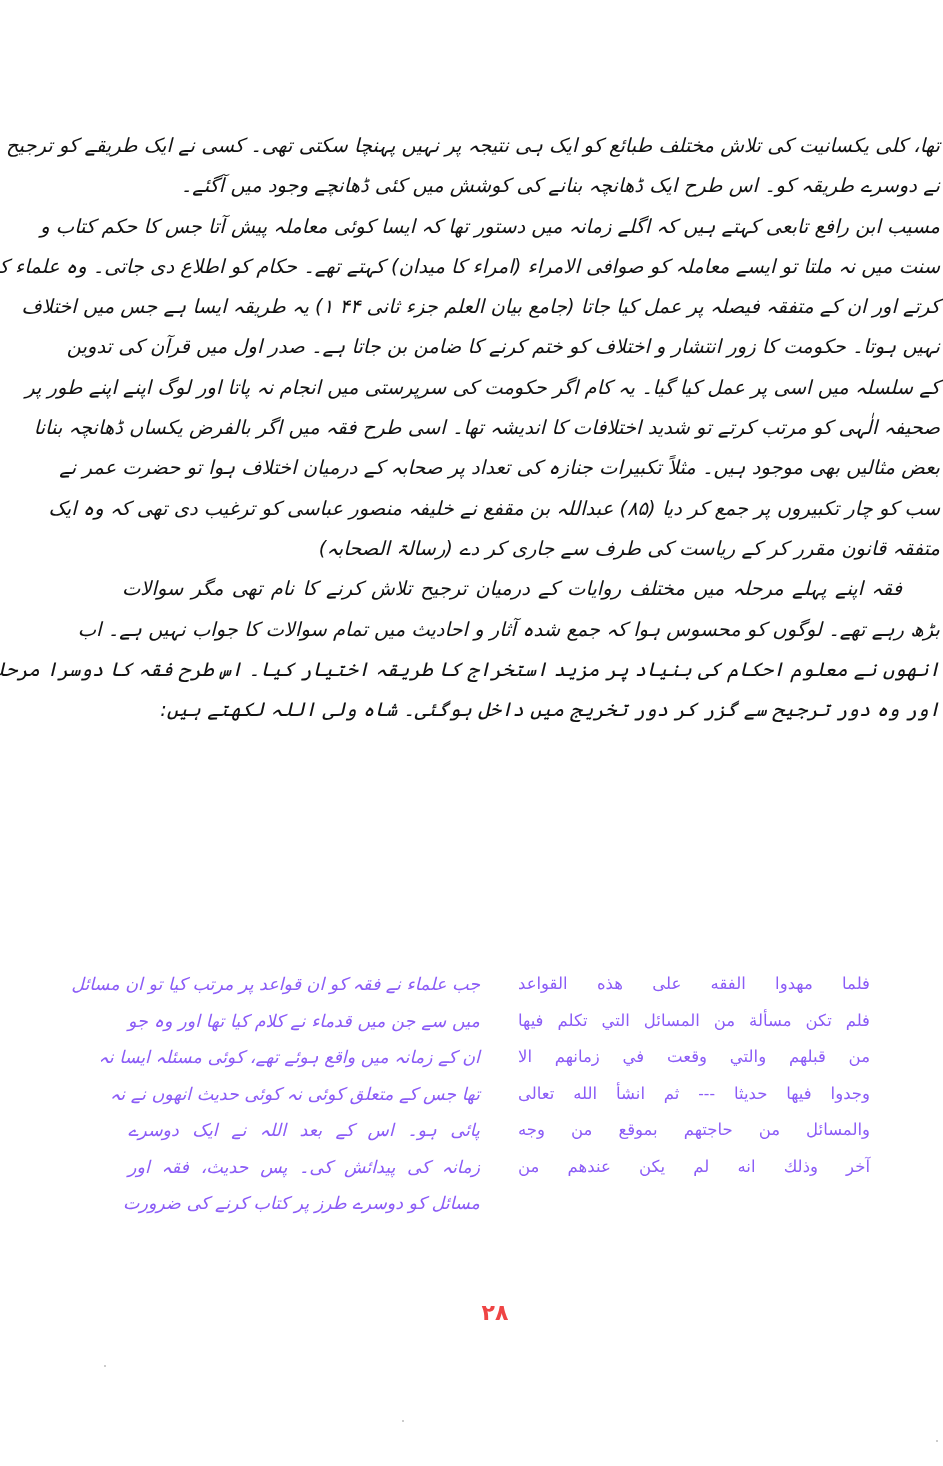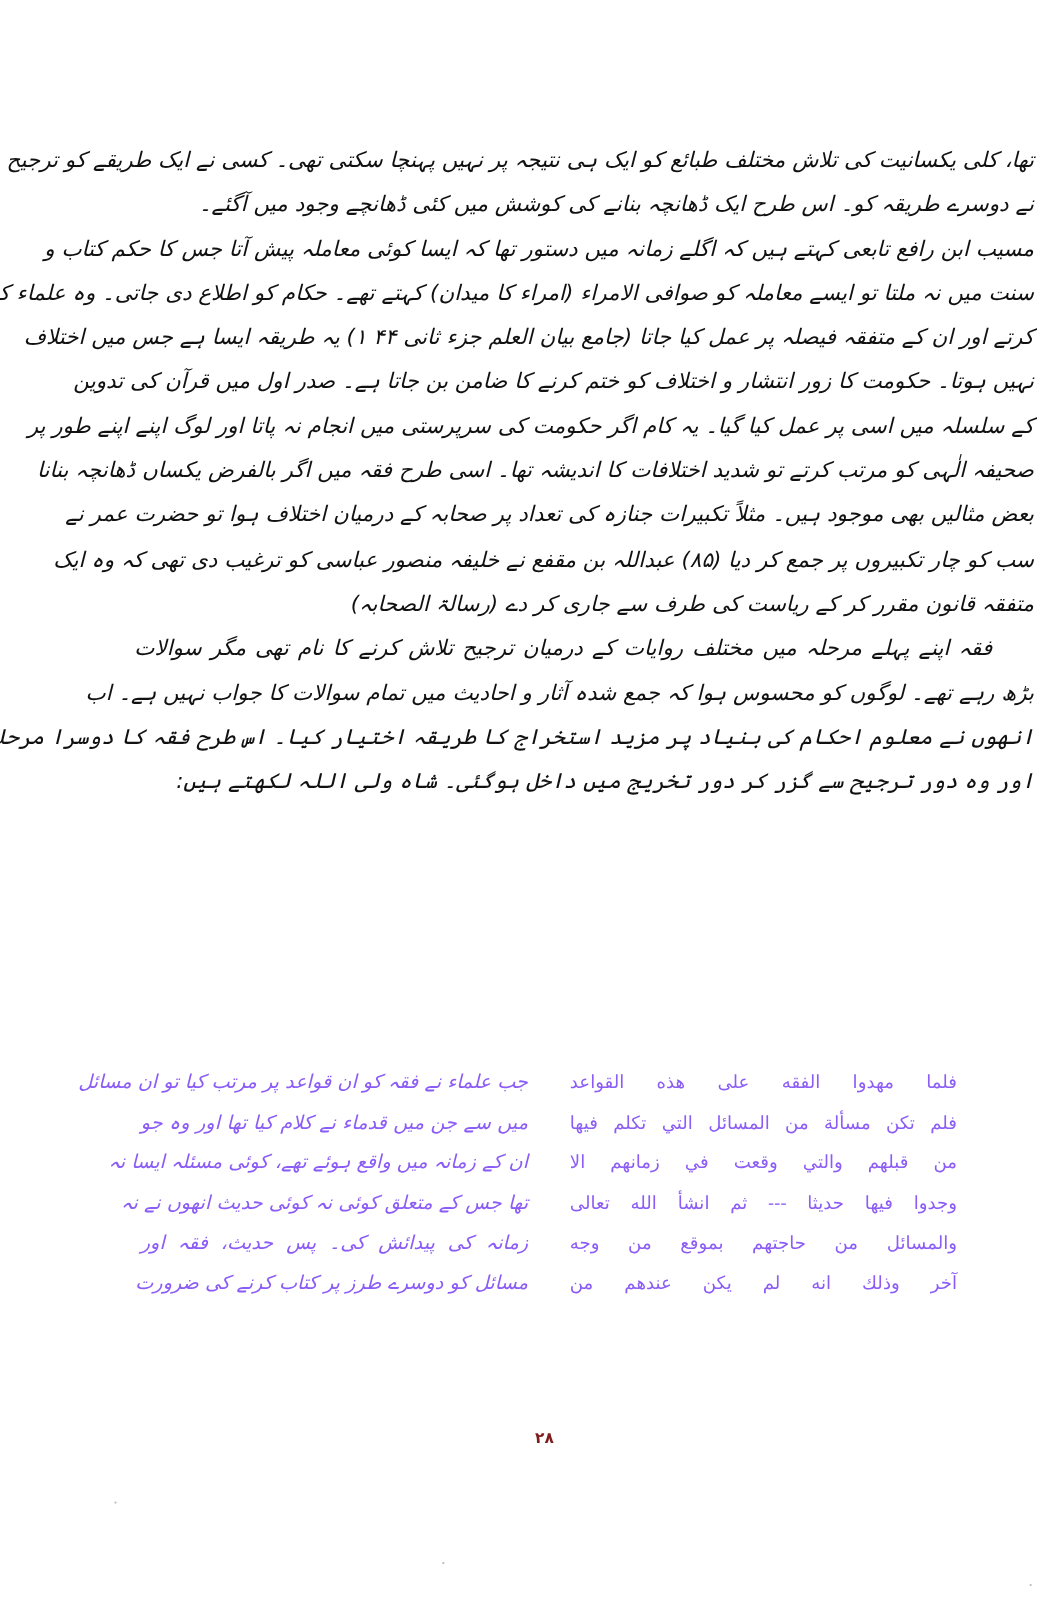--- a/index.html
+++ b/index.html
@@ -26,21 +26,21 @@
   .col-arabic { left: 398px; width: 352px; }
   .col-urdu { left: 8px; width: 352px; }
   .col .cline {
     height: 36.5px; line-height: 36px; font-size: 17.5px; white-space: nowrap;
     text-align: justify; text-align-last: justify;
   }
   .col-urdu .cline { font-style: italic; }
   .col-arabic .cline { font-family: "DejaVu Serif", serif; font-size: 16.5px; }
   .page-number {
     position: absolute; left: 470px; top: 1300px; width: 50px; text-align: center;
-    font-family: "DejaVu Sans", sans-serif; font-weight: bold; font-size: 14px; color: #7f1d1d;
+    font-family: "DejaVu Sans", sans-serif; font-weight: bold; font-size: 22px; color: #ef4444;
     direction: rtl;
   }
   .speck { position: absolute; width: 2px; height: 2px; background: #bbb; border-radius: 1px; }
 </style>
 </head>
 <body>
 
 <div class="page">
 
   <div class="prose">
@@ -68,20 +68,21 @@
       <div class="cline">من قبلهم والتي وقعت في زمانهم الا</div>
       <div class="cline">وجدوا فيها حديثا --- ثم انشأ الله تعالى</div>
       <div class="cline">والمسائل من حاجتهم بموقع من وجه</div>
       <div class="cline">آخر وذلك انه لم يكن عندهم من</div>
     </div>
     <div class="col col-urdu">
       <div class="cline">جب علماء نے فقہ کو ان قواعد پر مرتب کیا تو ان مسائل</div>
       <div class="cline">میں سے جن میں قدماء نے کلام کیا تھا اور وہ جو</div>
       <div class="cline">ان کے زمانہ میں واقع ہوئے تھے، کوئی مسئلہ ایسا نہ</div>
       <div class="cline">تھا جس کے متعلق کوئی نہ کوئی حدیث انھوں نے نہ</div>
+      <div class="cline">پائی ہو۔ اس کے بعد اللہ نے ایک دوسرے</div>
       <div class="cline">زمانہ کی پیدائش کی۔ پس حدیث، فقہ اور</div>
       <div class="cline">مسائل کو دوسرے طرز پر کتاب کرنے کی ضرورت</div>
     </div>
   </div>
 
   <div class="page-number">۲۸</div>
 
   <span class="speck" style="left:104px;top:1365px"></span>
   <span class="speck" style="left:936px;top:1440px"></span>
   <span class="speck" style="left:402px;top:1420px"></span>

